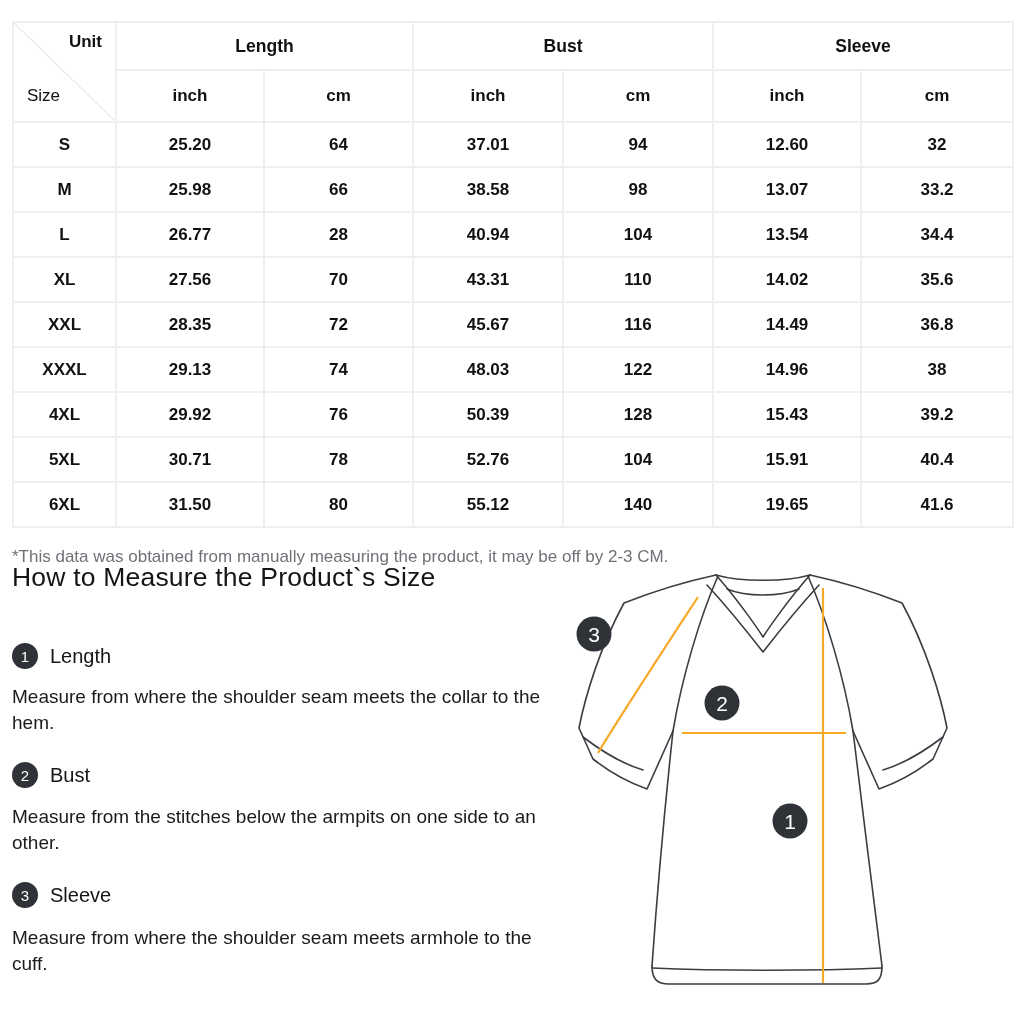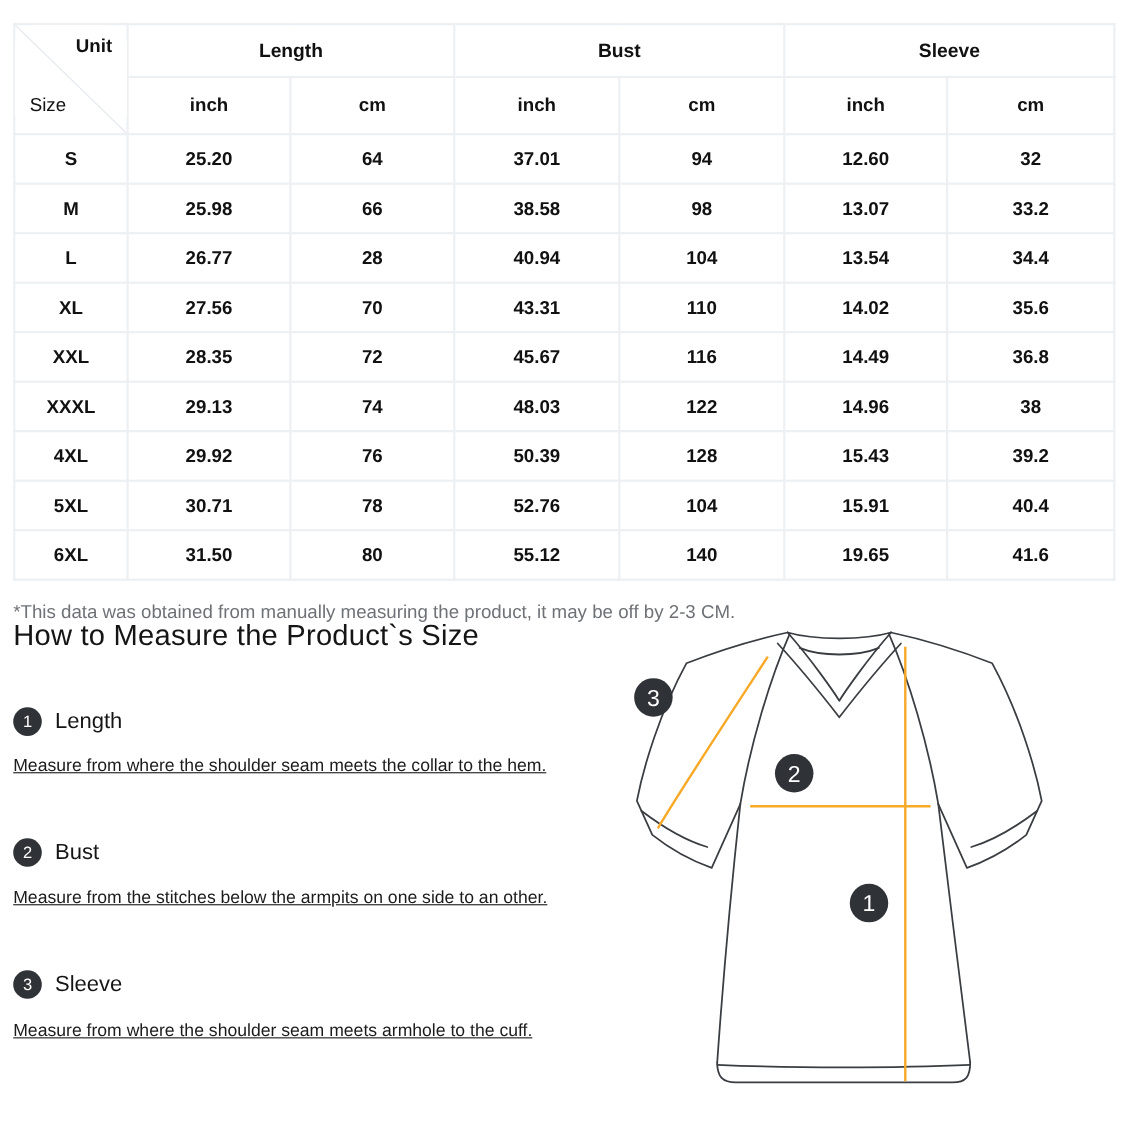--- a/index.html
+++ b/index.html
@@ -29,21 +29,21 @@
   
   .howto-title { position:absolute; left:12px; top:562px; font-size:26.5px; font-weight:400; color:#151515; letter-spacing:0.2px; }
 
   .howto-item-header { position:absolute; left:12px; display:flex; align-items:center; gap:12px; }
   .step-badge {
     width:26px; height:26px; border-radius:50%;
     display:flex; align-items:center; justify-content:center;
     color:#fff; font-size:15px; flex:0 0 auto;
   }
   .item-label { font-size:20px; color:#151515; }
-  .howto-desc { position:absolute; left:12px; width:556px; font-size:16px; line-height:26px; color:#1b1b1b;text-decoration:underline; }
+  .howto-desc { position:absolute; left:12px; width:556px; font-size:19px; line-height:26px; color:#1b1b1b; }
 
   #item1-header { top:643px; }
   #item1-desc   { top:684px; }
   #item2-header { top:762px; }
   #item2-desc   { top:804px; }
   #item3-header { top:882px; }
   #item3-desc   { top:925px; }
 
   
   .shirt-wrap { position:absolute; left:560px; top:555px; width:460px; height:469px; }

